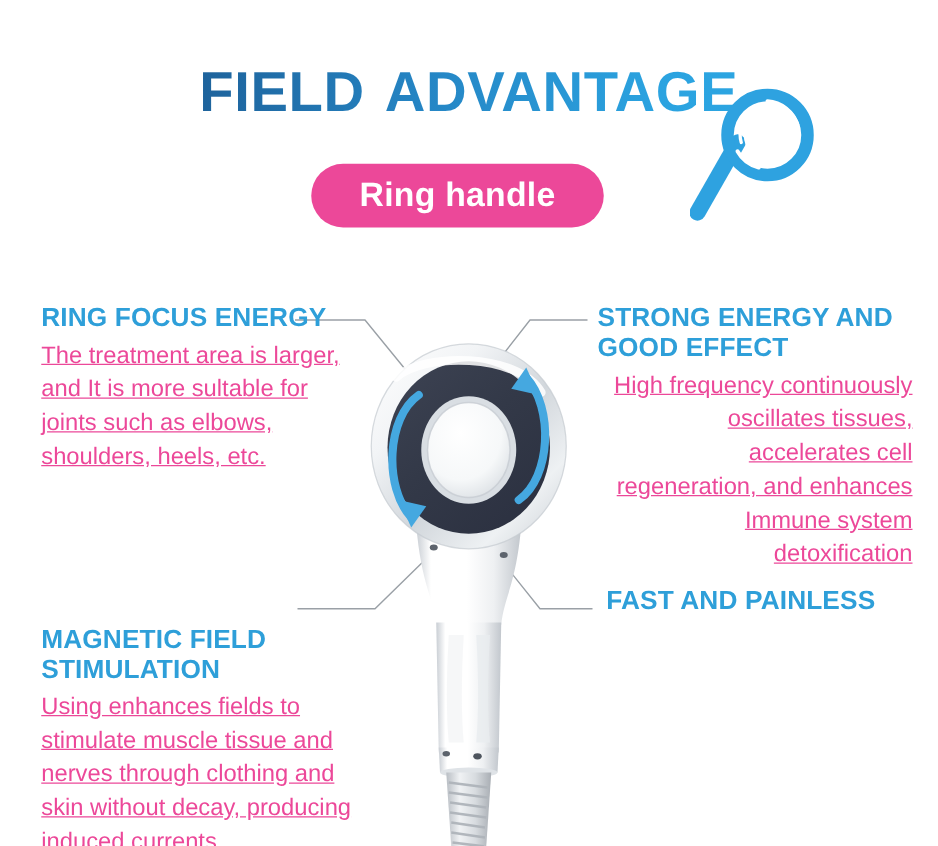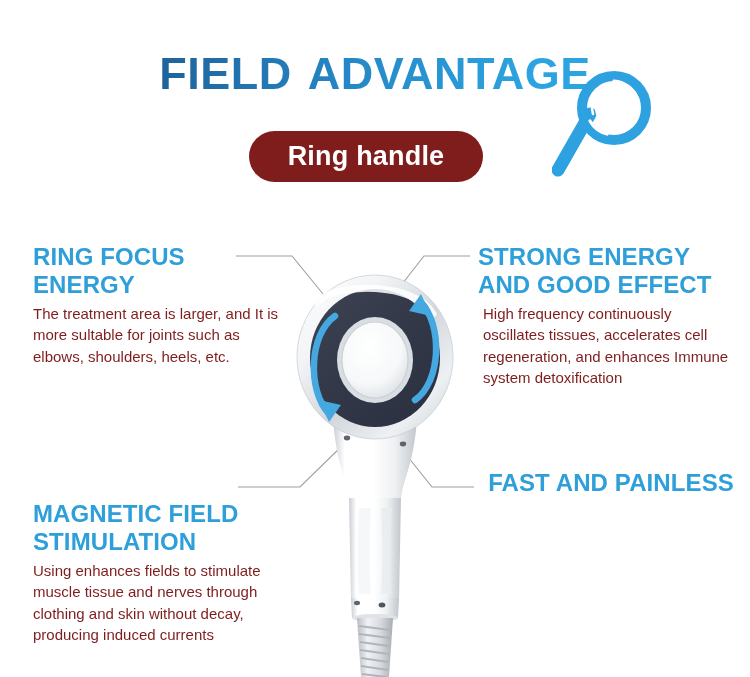--- a/index.html
+++ b/index.html
@@ -47,54 +47,55 @@
     height: 112px;
   }
 
   
   .badge {
     position: absolute;
     left: 249px;
     top: 131px;
     width: 234px;
     height: 51px;
-    background: #7f1d1d;
+    background: #ec4899;
     border-radius: 26px;
     display: flex;
     align-items: center;
     justify-content: center;
     color: #ffffff;
     font-size: 27px;
     font-weight: 700;
     letter-spacing: 0.2px;
   }
 
   
   .feature { position: absolute; }
   .feature h3 {
     margin: 0 0 5px 0;
     color: #2e9fd9;
-    font-size: 24px;
+    font-size: 21px;
     font-weight: 700;
     line-height: 1.15;
     letter-spacing: 0.1px;
     text-transform: uppercase;
   }
   .feature p {
     margin: 0;
-    color: #7f1d1d;
-    font-size: 15px;
+    color: #ec4899;
+    font-size: 19px;
     line-height: 1.42;
+    text-decoration: underline;
   }
 
   .f-tl { left: 33px;  top: 243px; width: 248px; }
   .f-tr { left: 478px; top: 243px; width: 252px; }
-  .f-tr p { padding-left: 5px; }
+  .f-tr p { padding-left: 5px; text-align: right; }
   .f-bl { left: 33px;  top: 454px; width: 258px; margin-top: 46px; }
-  .f-br { left: 485px; top: 469px; width: 252px; text-align: center; }
+  .f-br { left: 485px; top: 469px; width: 252px; }
   .f-br p { padding-left: 4px; }
 
   
   .leaders {
     position: absolute;
     left: 0; top: 0;
     width: 750px; height: 677px;
     pointer-events: none;
   }
 

